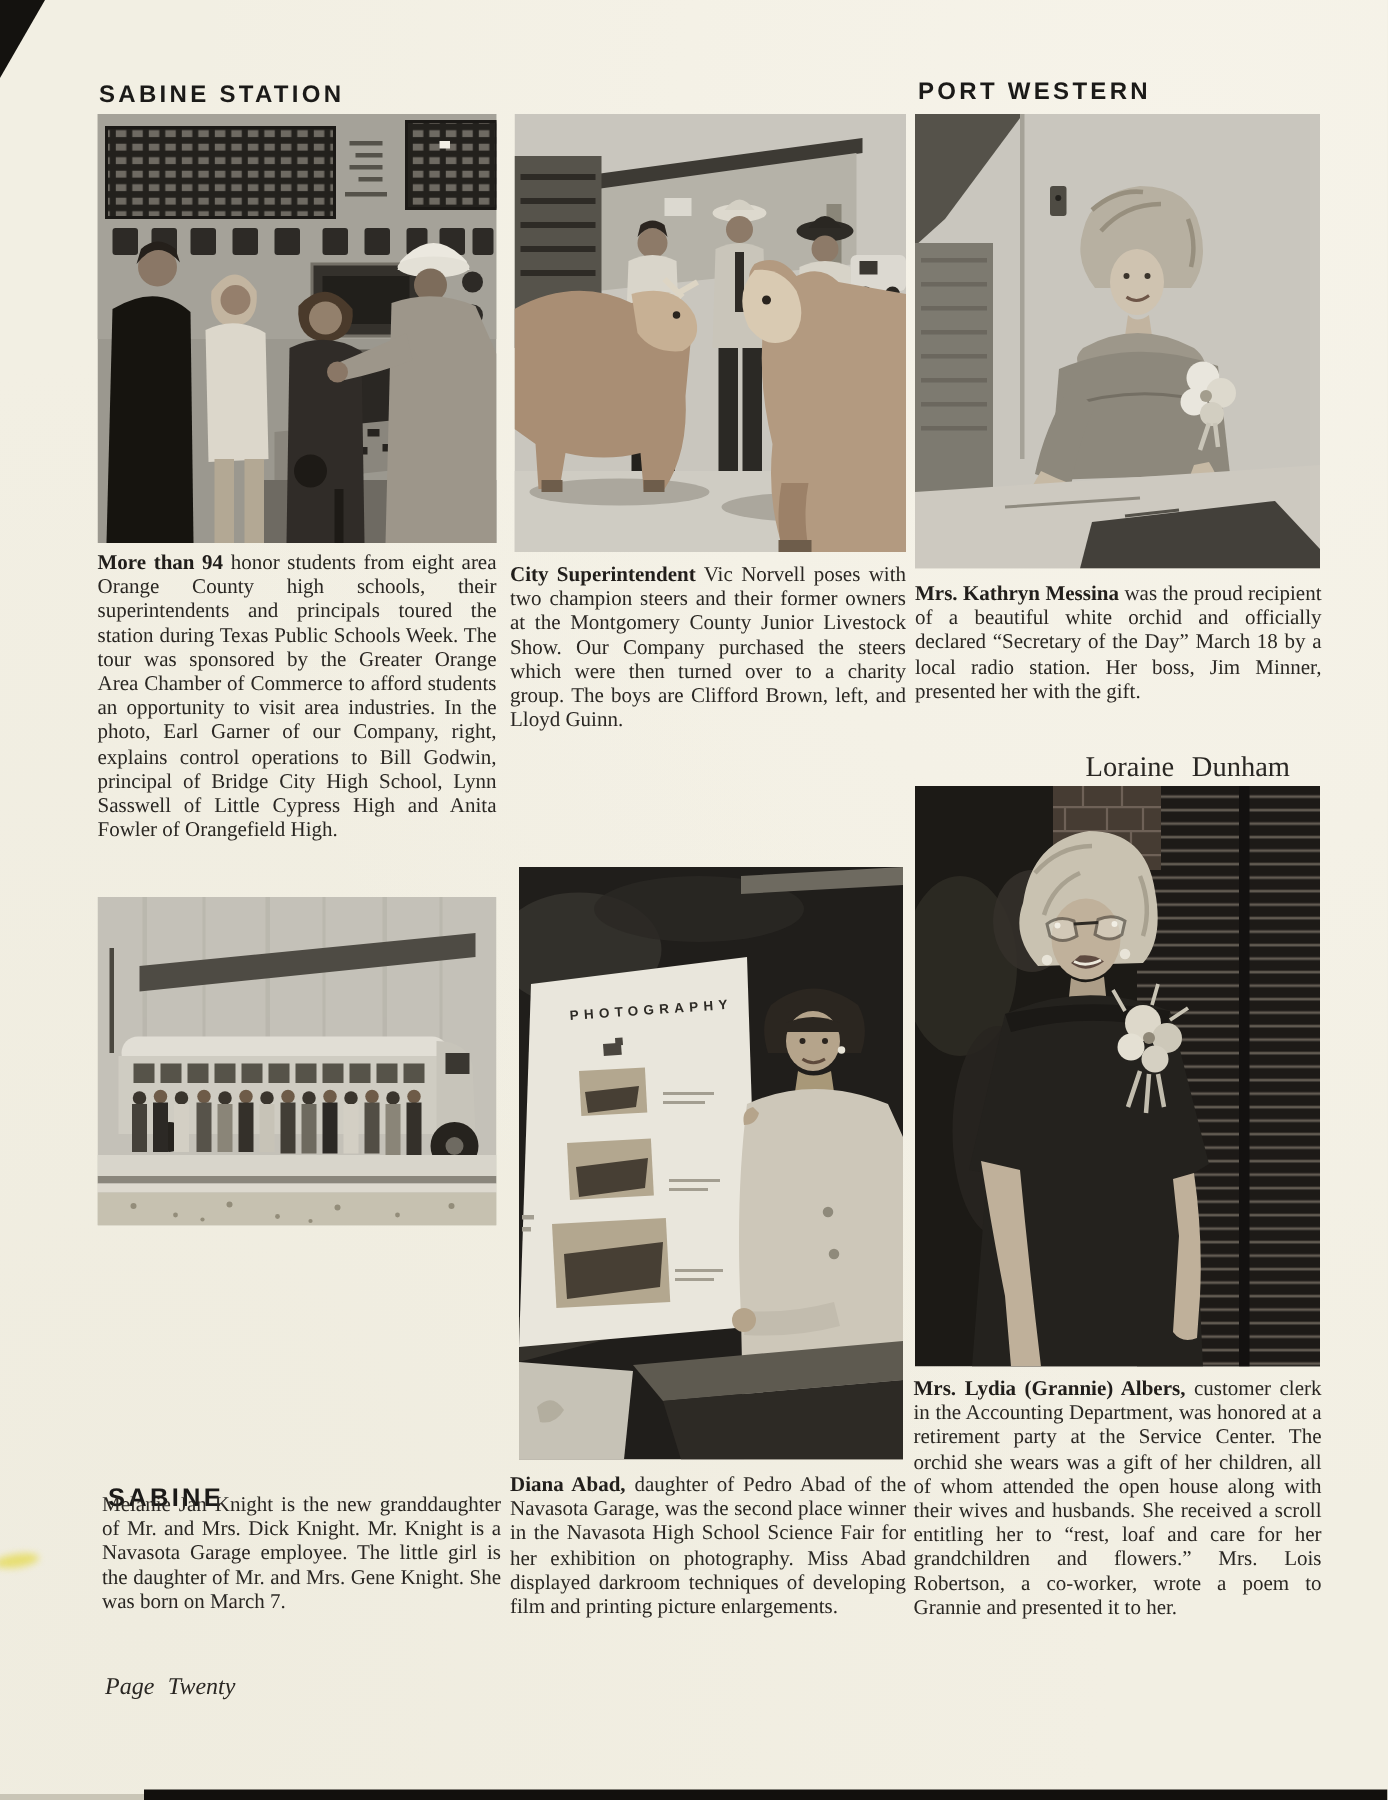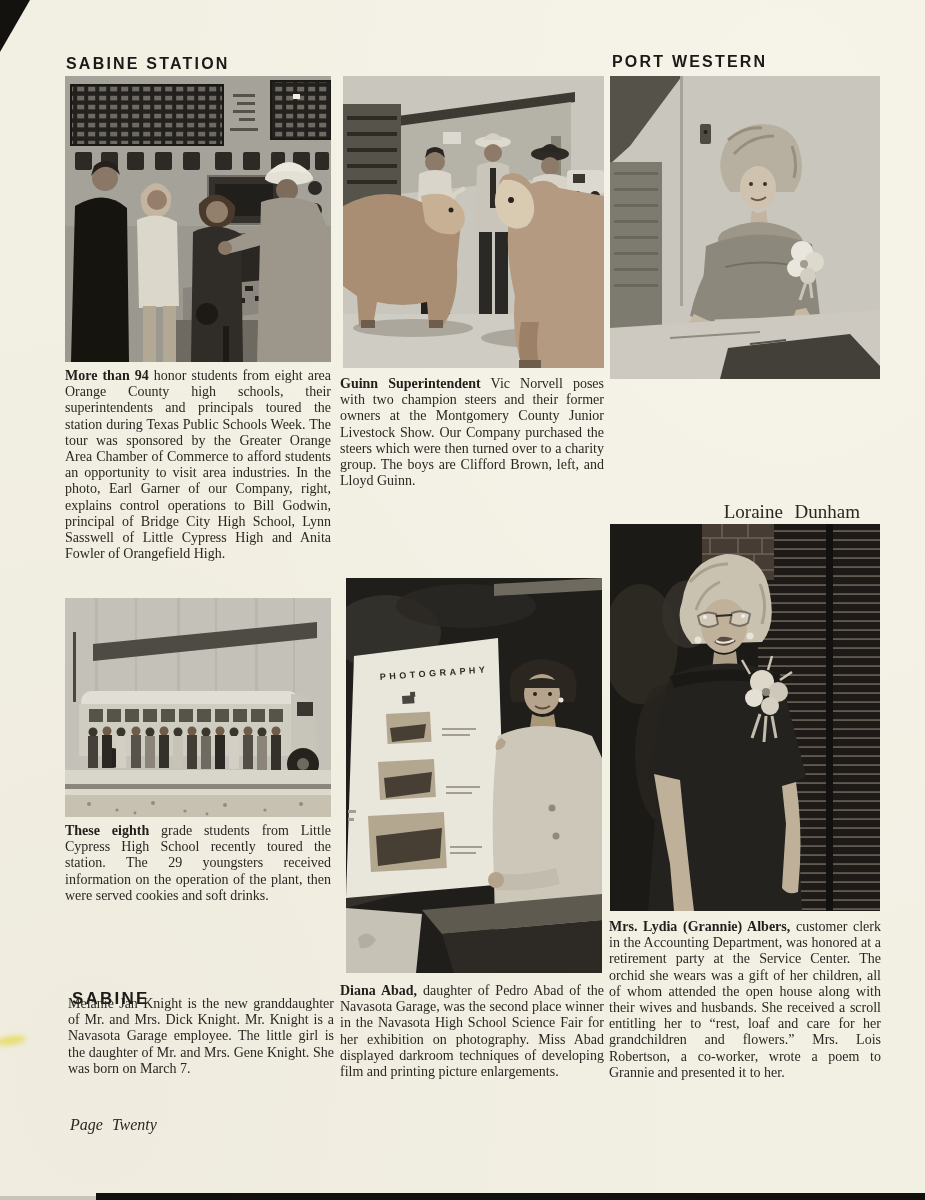--- a/index.html
+++ b/index.html
@@ -240,21 +240,20 @@
         <circle cx="120" cy="213" r="1.6"></circle>
           <circle cx="160" cy="207" r="2"></circle>
           <circle cx="200" cy="212" r="1.6"></circle>
         <circle cx="236" cy="206" r="2"></circle>
           <circle cx="70" cy="215" r="1.4"></circle>
           <circle cx="142" cy="216" r="1.4"></circle>
       </g>
     </svg>
   </div>
 
-  <p class="caption" style="left:65px;top:823px;width:266px;"><b>These eighth</b> <span>grade students from Little Cypress High School recently toured the station. The 29 youngsters received information on the operation of the plant, then were served cookies and soft drinks.</span></p>
 
   <div class="colhead" style="left:72px;top:989px;font-size:17px;">SABINE</div>
   <p class="caption" style="left:68px;top:996px;width:266px;"><span>Melanie Jan Knight is the new granddaughter of Mr. and Mrs. Dick Knight. Mr. Knight is a Navasota Garage employee. The little girl is the daughter of Mr. and Mrs. Gene Knight. She was born on March 7.</span></p>
 
   <p class="pagenum" style="left:70px;top:1116px;">Page Twenty</p>
 
   <div class="photo" style="left:343px;top:76px;">
     <svg width="261" height="292" viewBox="0 0 261 292">
       <rect width="261" height="292" fill="#c9c6be"></rect>
 
@@ -319,21 +318,21 @@
       <g>
         <path d="M168,128 Q150,112 160,100 Q176,92 188,108 Q204,100 216,112 L261,120 L261,292 L180,292 Q168,260 172,220 Q160,170 168,128" fill="#b39a80"></path>
         <path d="M160,104 Q146,120 156,142 Q168,158 184,150 Q196,138 188,118 Q178,102 160,104" fill="#d9cab2"></path>
         <circle cx="168" cy="124" r="3" fill="#2a241e"></circle>
         <path d="M178,246 Q174,270 178,290 L196,290 Q192,266 196,246 Z" fill="#9c8168"></path>
         <rect x="176" y="284" width="22" height="8" fill="#6e5d4b"></rect>
       </g>
     </svg>
   </div>
 
-  <p class="caption" style="left:340px;top:376px;width:264px;"><b>Guinn Superintendent</b> <span>Vic Norvell poses with two champion steers and their former owners at the Montgomery County Junior Livestock Show. Our Company purchased the steers which were then turned over to a charity group. The boys are Clifford Brown, left, and Lloyd Guinn.</span></p>
+  <p class="caption" style="left:340px;top:376px;width:264px;"><b>City Superintendent</b> <span>Vic Norvell poses with two champion steers and their former owners at the Montgomery County Junior Livestock Show. Our Company purchased the steers which were then turned over to a charity group. The boys are Clifford Brown, left, and Lloyd Guinn.</span></p>
 
   <div class="photo" style="left:346px;top:578px;">
     <svg width="256" height="395" viewBox="0 0 256 395">
       <rect width="256" height="395" fill="#201e1b"></rect>
       <ellipse cx="40" cy="55" rx="55" ry="38" fill="#373430" opacity="0.8"></ellipse>
       <ellipse cx="120" cy="28" rx="70" ry="22" fill="#2b2824" opacity="0.8"></ellipse>
       <polygon points="148,6 256,0 256,12 148,18" fill="#6e6a60"></polygon>
       <polygon points="0,300 62,314 0,330" fill="#34312b"></polygon>
 
       <g>
@@ -434,20 +433,21 @@
         <path d="M196,232 Q206,248 202,258 L178,262 Q182,244 186,234 Z" fill="#c6b9a4"></path>
       </g>
 
       <polygon points="0,252 270,234 270,303 0,303" fill="#cdc9c0"></polygon>
       <path d="M60,262 L150,256" stroke="#8f8b80" stroke-width="2"></path>
       <path d="M140,268 L176,264" stroke="#55524a" stroke-width="2"></path>
       <polygon points="118,272 240,258 270,290 270,303 110,303" fill="#43403a"></polygon>
     </svg>
   </div>
 
+  <p class="caption" style="left:610px;top:389px;width:271px;"><b>Mrs. Kathryn Messina</b> <span>was the proud recipient of a beautiful white orchid and officially declared “Secretary of the Day” March 18 by a local radio station. Her boss, Jim Minner, presented her with the gift.</span></p>
   <p class="byline" style="left:610px;top:489px;width:238px;">Loraine Dunham</p>
 
   <div class="photo" style="left:610px;top:524px;">
     <svg width="270" height="387" viewBox="0 0 270 387">
       <defs>
         <pattern id="blinds" width="14" height="9" patternUnits="userSpaceOnUse">
           <rect width="14" height="9" fill="#1d1a17"></rect>
           <rect y="6.2" width="14" height="1.8" fill="#8d8678" opacity="0.6"></rect>
         </pattern>
       </defs>

